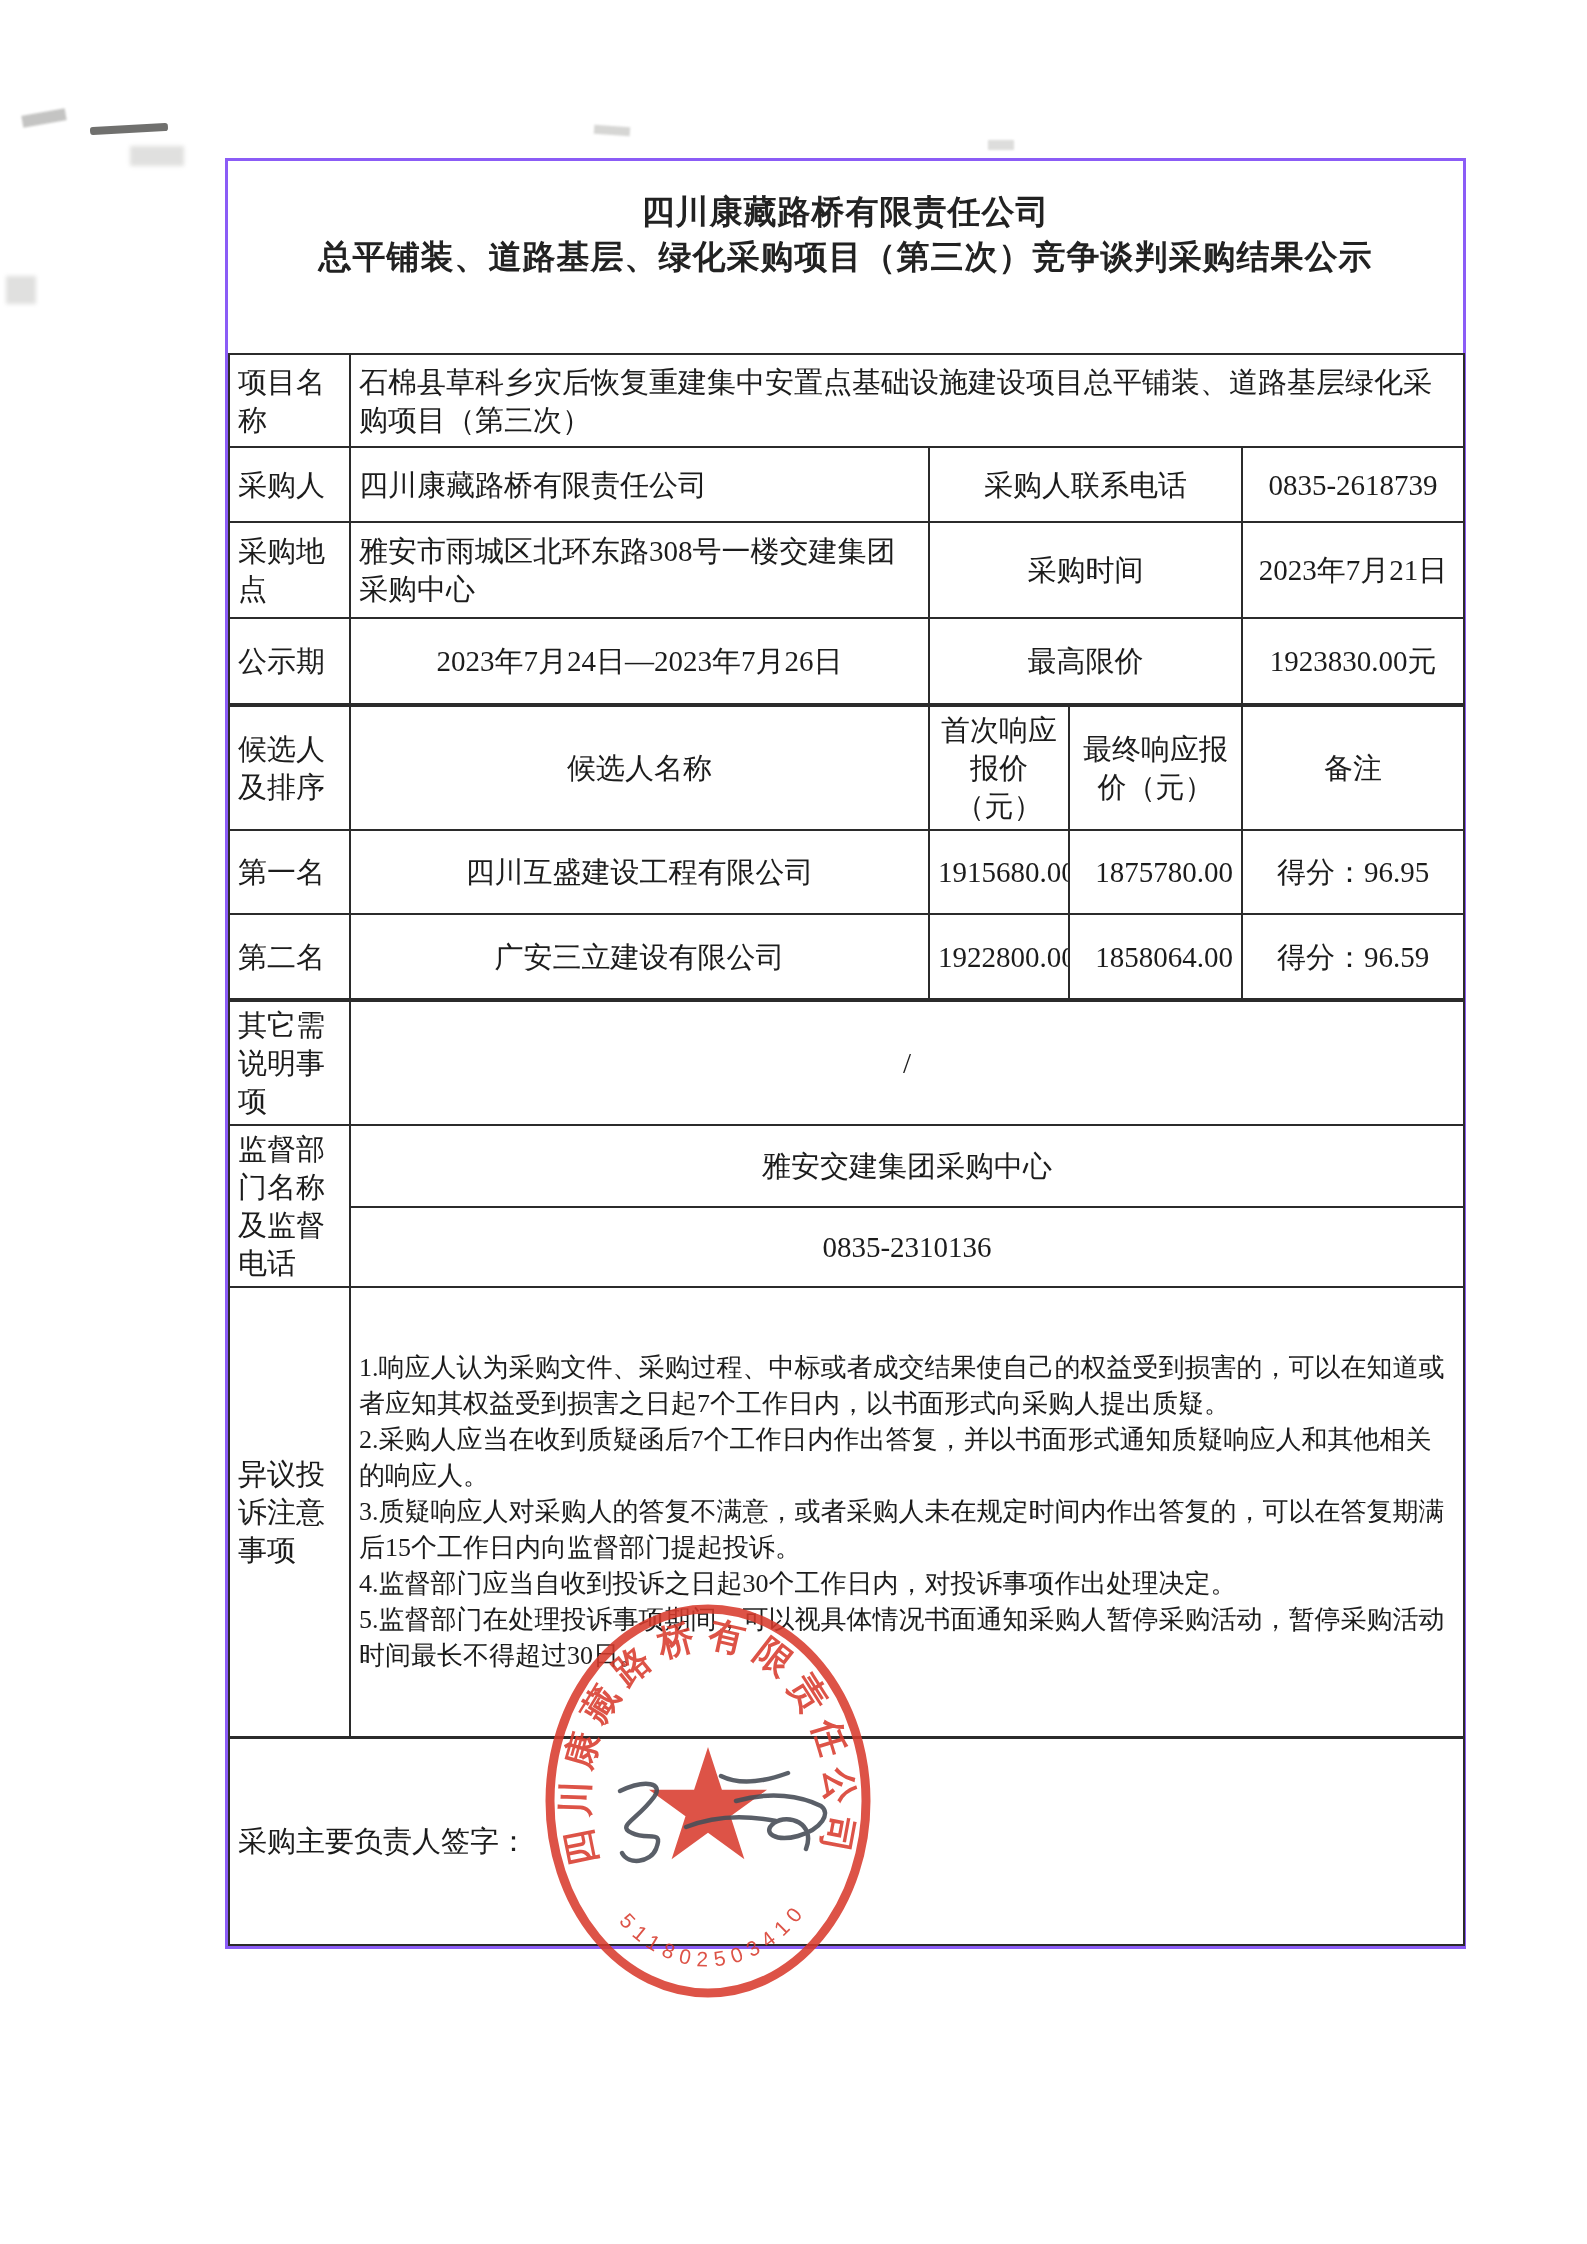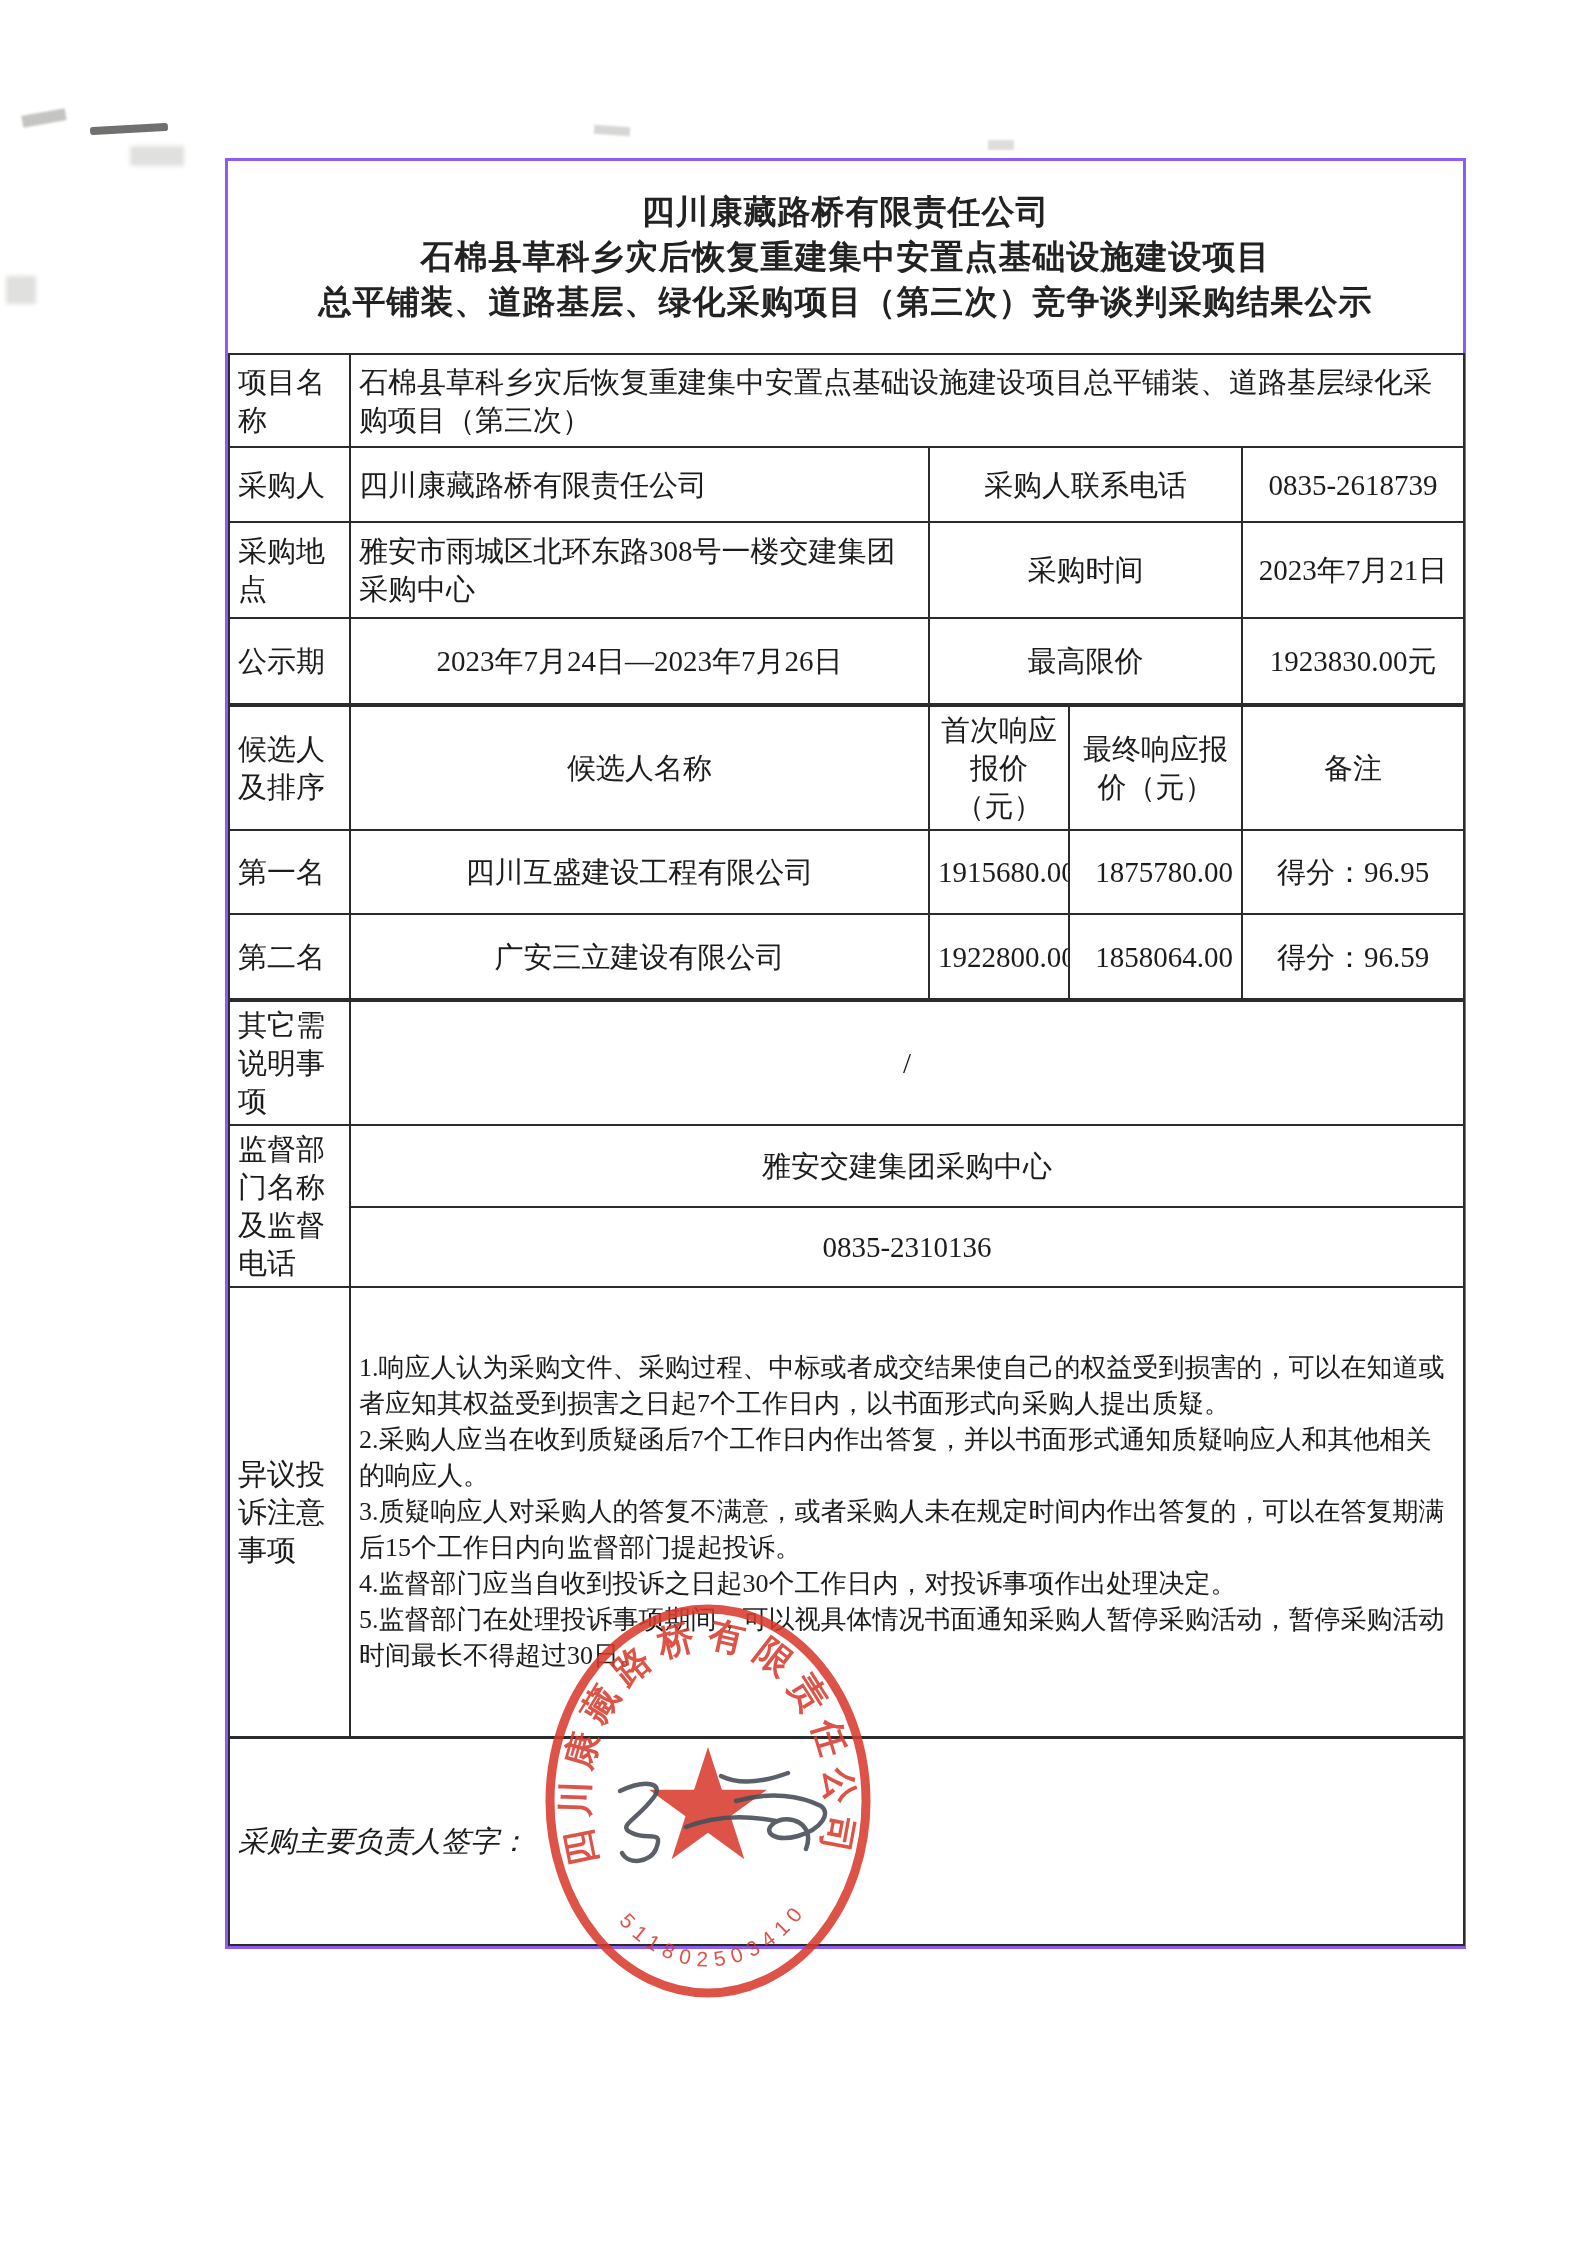--- a/index.html
+++ b/index.html
@@ -20,21 +20,21 @@
   table.grid td{
     border:2px solid #2b2b2b;font-size:29px;line-height:38px;
     padding:4px 8px;vertical-align:middle;overflow:hidden;
   }
   td.label{text-align:left;padding:4px 10px 4px 13px;}
   td.cleft{text-align:left;}
   td.ccenter{text-align:center;}
   td.cright{text-align:right;padding-right:3px;}
   tr.r1{height:93px;} tr.r2{height:75px;} tr.r3{height:96px;} tr.r4{height:87px;}
   tr.r5{height:87px;} tr.r6{height:84px;} tr.r7{height:86px;} tr.r8{height:83px;}
-  tr.r9a{height:72px;margin-top:44px;} tr.r9b{height:71px;} tr.r10{height:450px;} tr.r11{height:208px;font-style:italic;}
+  tr.r9a{height:72px;margin-top:44px;} tr.r9b{height:71px;} tr.r10{height:450px;} tr.r11{height:208px;}
   tr.r5 td{border-top-width:4px;}
   tr.r8 td{border-top-width:4px;}
   tr.r11 td{border-top-width:3px;}
   td.hdr-small{font-size:26px;line-height:34px;padding:4px 3px;text-align:center;}
   td.objection-cell{padding:10px 10px 10px 8px;}
   .obj-item{font-size:26px;line-height:36px;text-align:left;}
   td.sig-cell{text-align:left;padding-left:18px;font-size:29px;}
   .stamp{position:absolute;left:308px;top:1440px;width:345px;height:400px;opacity:.87;z-index:5;}
   .artifact{position:absolute;z-index:2;}
   .art1{left:90px;top:125px;width:78px;height:8px;background:#40403e;transform:rotate(-3deg);opacity:.75;border-radius:3px;}
@@ -51,21 +51,20 @@
 <div class="artifact art2"></div>
 <div class="artifact art3"></div>
 <div class="artifact art4"></div>
 <div class="artifact art5"></div>
 <div class="artifact art6"></div>
 
 <div class="doc">
 
   <div class="title-block">
     <div class="title-line">四川康藏路桥有限责任公司</div>
-    <div class="title-line">石棉县草科乡灾后恢复重建集中安置点基础设施建设项目</div>
     <div class="title-line">总平铺装、道路基层、绿化采购项目（第三次）竞争谈判采购结果公示</div>
   </div>
 
   <table class="grid">
     <colgroup>
       <col style="width:121px">
         <col style="width:579px">
         <col style="width:140px">
       <col style="width:173px">
         <col style="width:222px">

